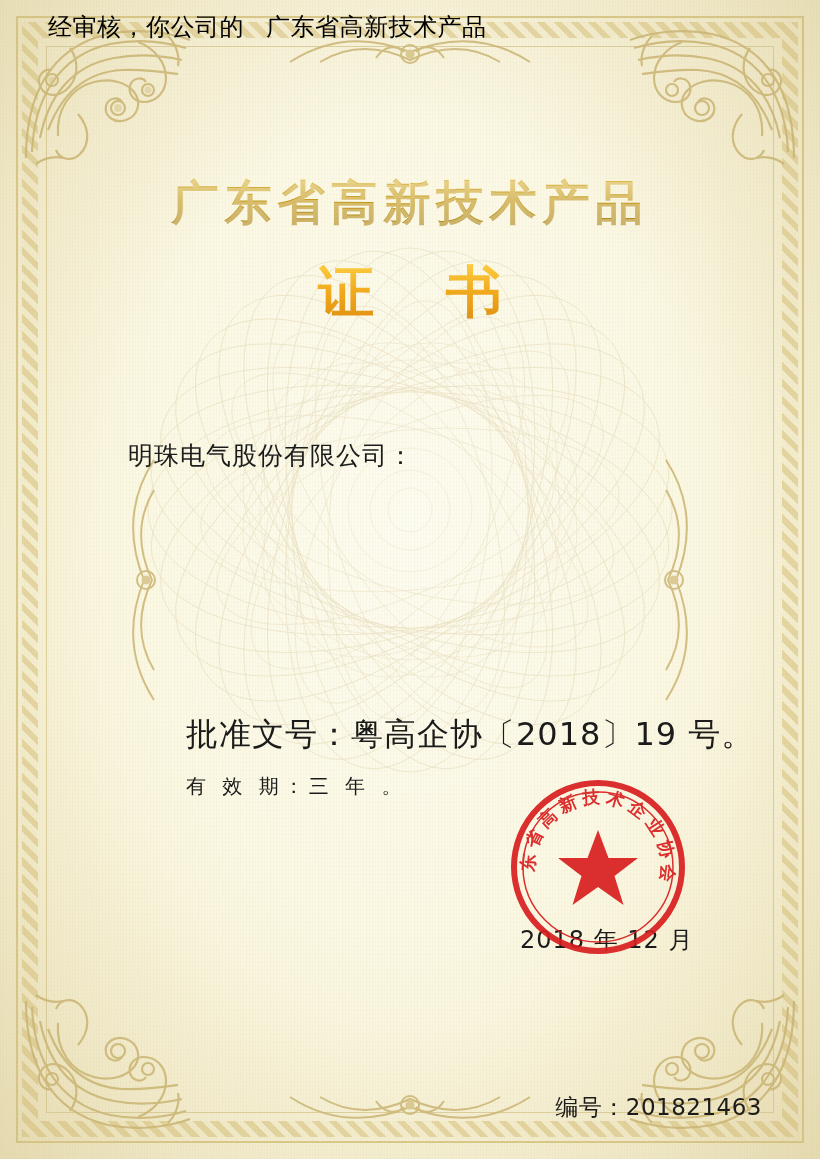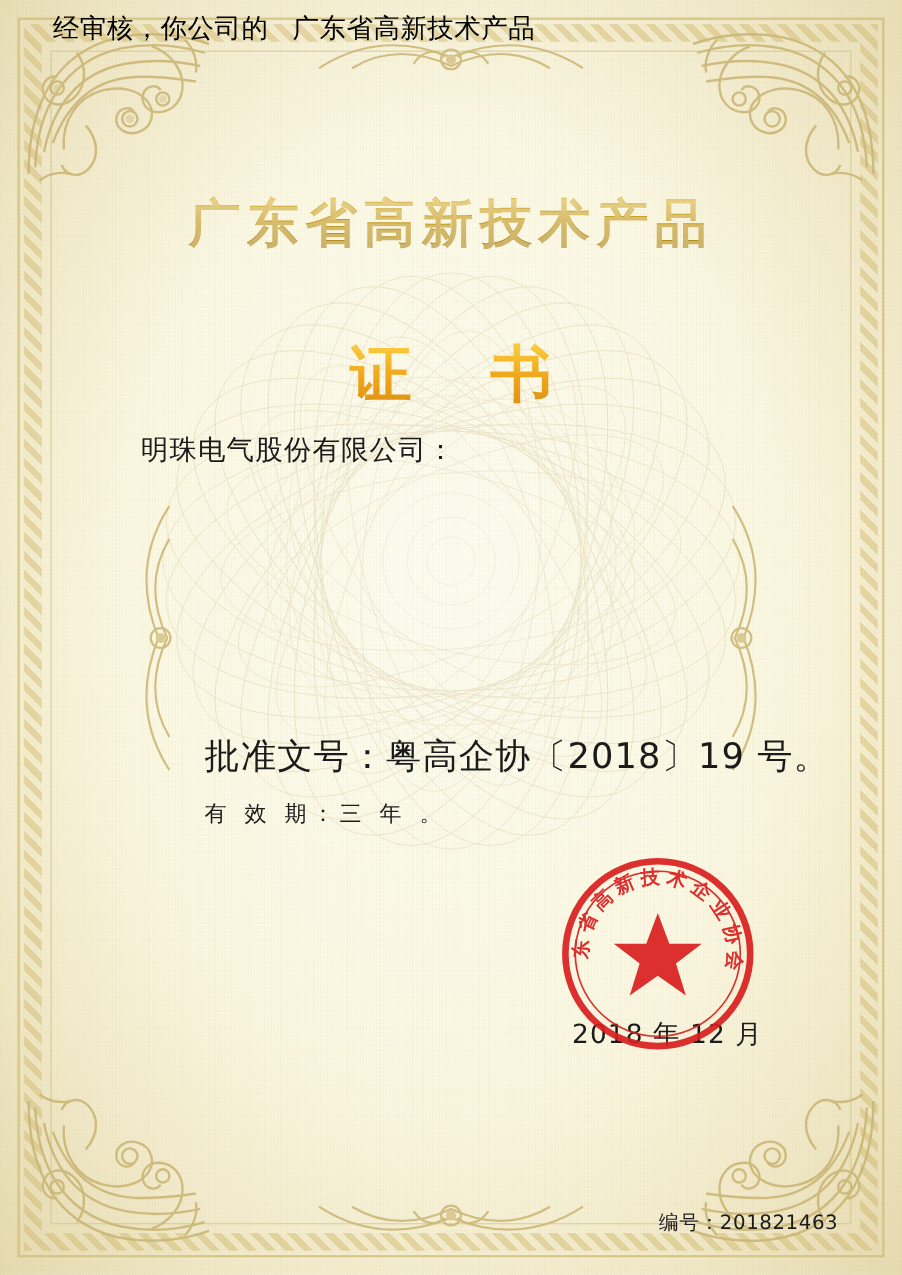--- a/index.html
+++ b/index.html
@@ -130,29 +130,29 @@
     font-weight: bold;
     font-size: 56px;
     letter-spacing: 26px;
     text-indent: 26px;
     color: #e8a21a;
     background: linear-gradient(180deg, #ffd84a 0%, #f0a81c 50%, #d98a10 100%);
     -webkit-background-clip: text;
     background-clip: text;
     -webkit-text-fill-color: transparent;
     white-space: nowrap;
-    margin-top: 48px;
   }
 
   .body-text {
     position: absolute;
     left: 128px;
     width: 580px;
     color: #1b1b1b;
     font-family: "DejaVu Sans", "Liberation Sans", sans-serif;
+    margin-top: 47px;
   }
 
   .recipient {
     top: 392px;
     font-size: 25px;
     letter-spacing: 1px;
   }
 
   .para {
     top: 498px;
@@ -195,21 +195,21 @@
     top: 778px;
     width: 178px;
     height: 178px;
     pointer-events: none;
   }
 
   .serial {
     position: absolute;
     right: 58px;
     bottom: 36px;
-    font-size: 18px;
+    font-size: 23px;
     color: #1b1b1b;
     font-family: "DejaVu Sans", "Liberation Sans", sans-serif;
     letter-spacing: 0.5px;
     margin-top: 23px;
   }
 </style>
 </head>
 <body>
 
 <div class="certificate">

